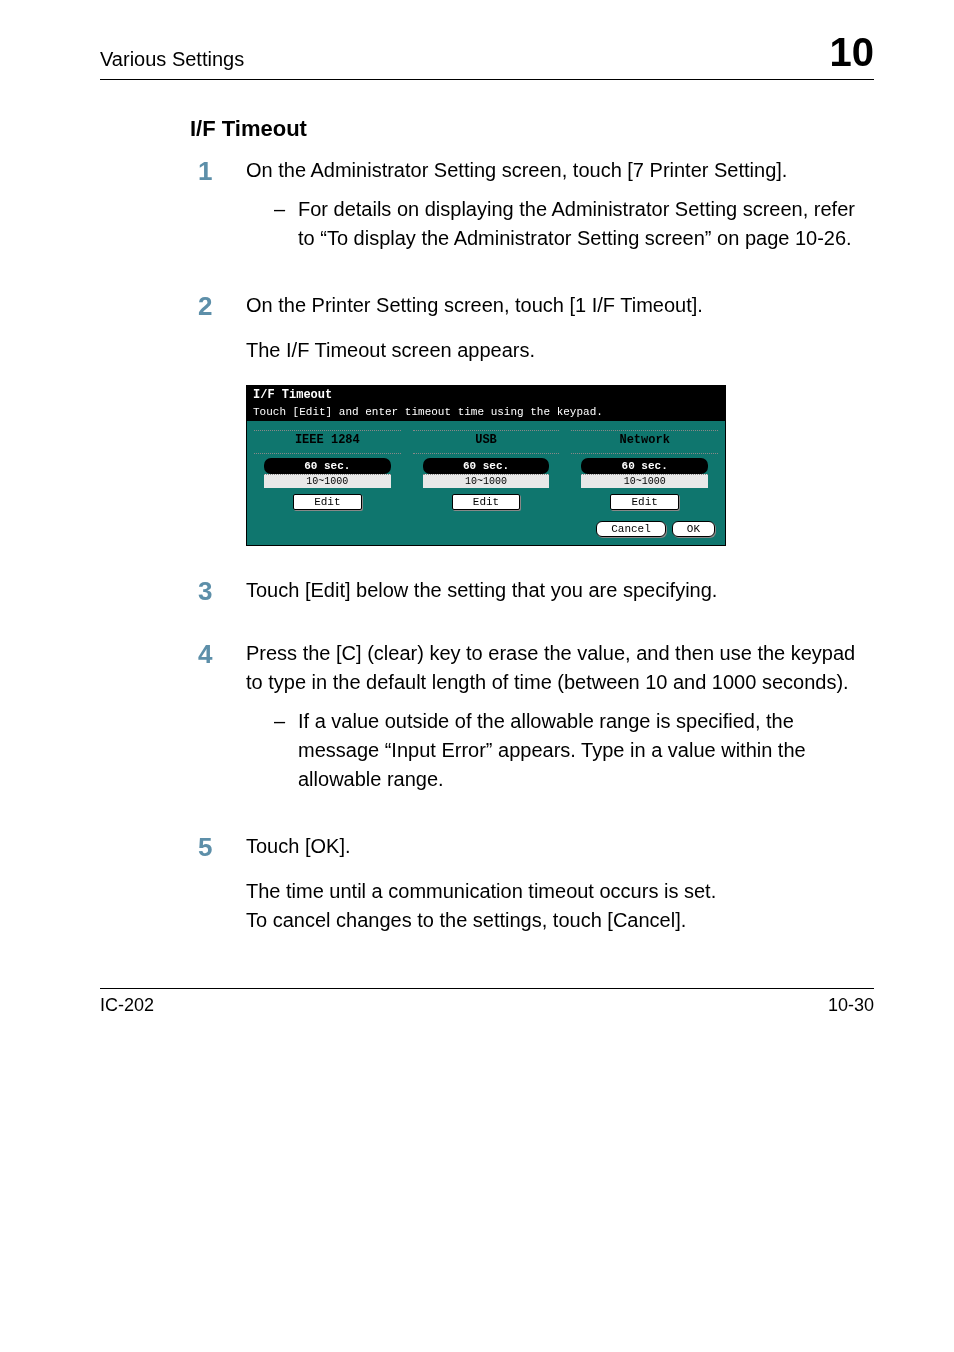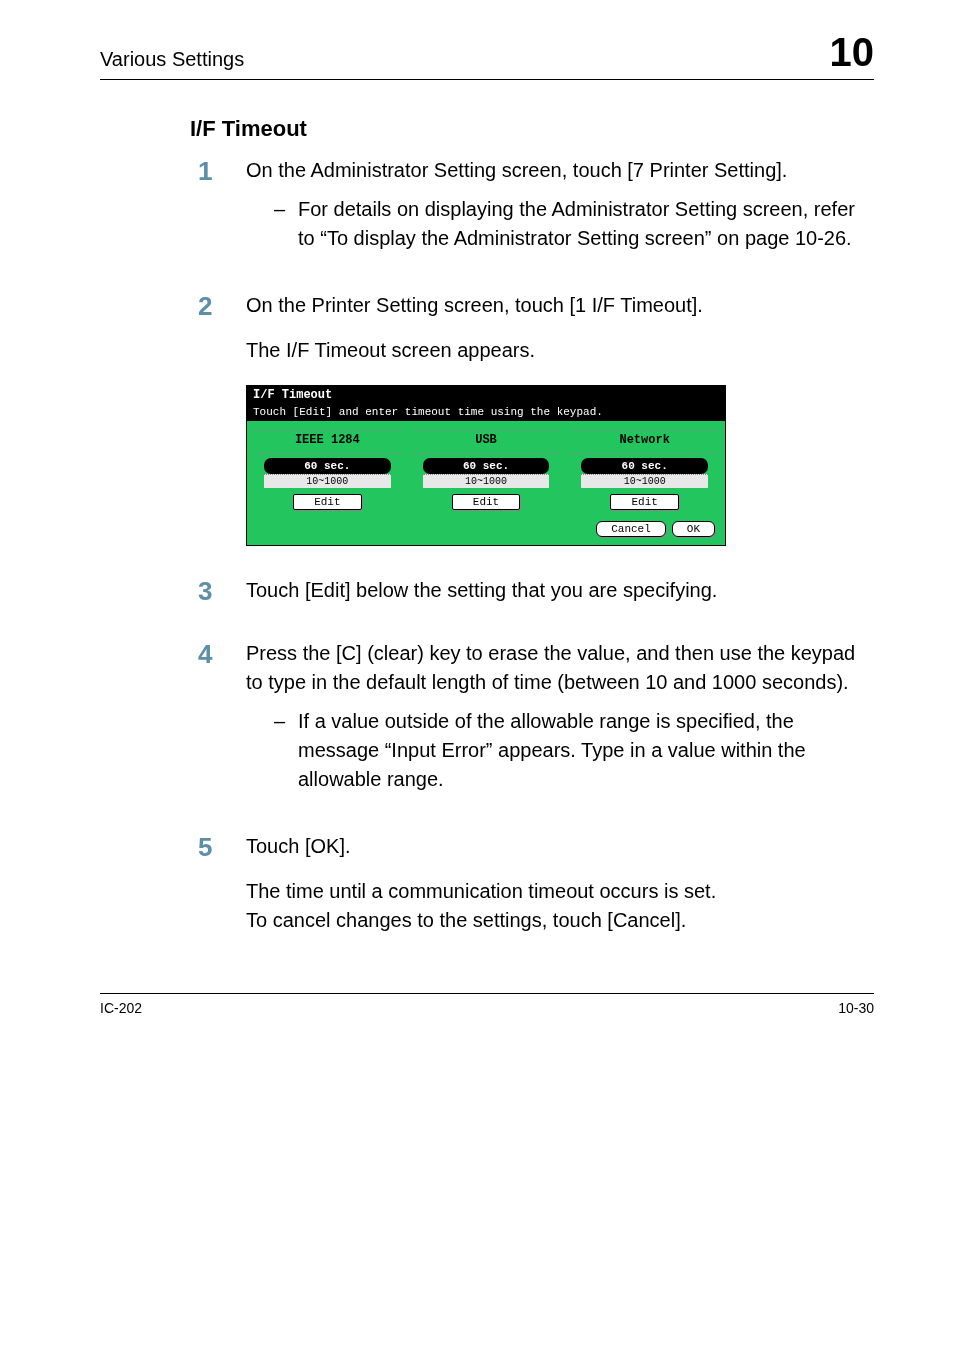--- a/index.html
+++ b/index.html
@@ -17,31 +17,31 @@
     .sub { display: flex; margin-top: 10px; margin-bottom: 6px; padding-left: 28px; }
     .dash { width: 24px; flex-shrink: 0; }
     .sub-text { flex: 1; }
     .after-step { font-size: 20px; line-height: 1.45; margin-left: 56px; margin-top: 12px; margin-bottom: 20px; }
     .gap { height: 18px; }
 
     
     .device { margin: 10px 0 30px 56px; width: 480px; border: 1px solid #000; font-family: 'Courier New', monospace; }
     .device-title { background: #000; color: #fff; font-weight: bold; font-size: 12px; padding: 2px 6px; border-bottom: 1px solid #000; }
     .device-sub { background: #000; color: #fff; font-size: 11px; padding: 1px 6px 3px 6px; }
-    .device-body { background: #22c55e; padding: 6px 4px 2px 4px; }
+    .device-body { background: #0f766e; padding: 6px 4px 2px 4px; }
     .device-cols { display: flex; gap: 6px; }
     .device-col { flex: 1; text-align: center; font-size: 11px; padding: 2px 2px; border: 1px dotted transparent; }
     .col-label { font-weight: bold; font-size: 12px; padding-bottom: 6px; border-top: 1px dotted #888; border-bottom: 1px dotted #888; margin-bottom: 2px; padding-top: 2px; }
     .val-box { background: #000; color: #fff; font-weight: bold; padding: 2px 0; margin: 4px 10px 0 10px; border-radius: 7px; }
     .range { font-size: 10px; padding: 1px 0; background: #e8e8e8; margin: 0 10px; border-top: 1px dotted #888; }
     .edit-btn { display: inline-block; margin-top: 6px; margin-bottom: 4px; border: 1px solid #000; background: #fff; padding: 1px 20px; font-size: 11px; font-family: 'Courier New', monospace; border-radius: 2px; box-shadow: 1px 1px 0 #888; }
     .device-footer { display: flex; justify-content: flex-end; padding: 4px 6px 6px 6px; gap: 6px; }
     .d-btn { display: inline-block; border: 1px solid #000; background: #fff; padding: 1px 14px; font-size: 11px; font-family: 'Courier New', monospace; border-radius: 6px; box-shadow: 1px 1px 0 #888; }
 
-    .ftr { position: absolute; left: 100px; right: 80px; bottom: 32px; display: flex; justify-content: space-between; font-size: 14px; border-top: 1px solid #000; padding-top: 6px; }
+    .ftr { position: absolute; left: 100px; right: 80px; bottom: 32px; display: flex; justify-content: space-between; font-size: 18px; border-top: 1px solid #000; padding-top: 6px; }
   </style>
 </head>
 <body>
 
 <div class="page">
   <div class="hdr">
     <div class="hdr-left">Various Settings</div>
     <div class="hdr-right">10</div>
   </div>
 

